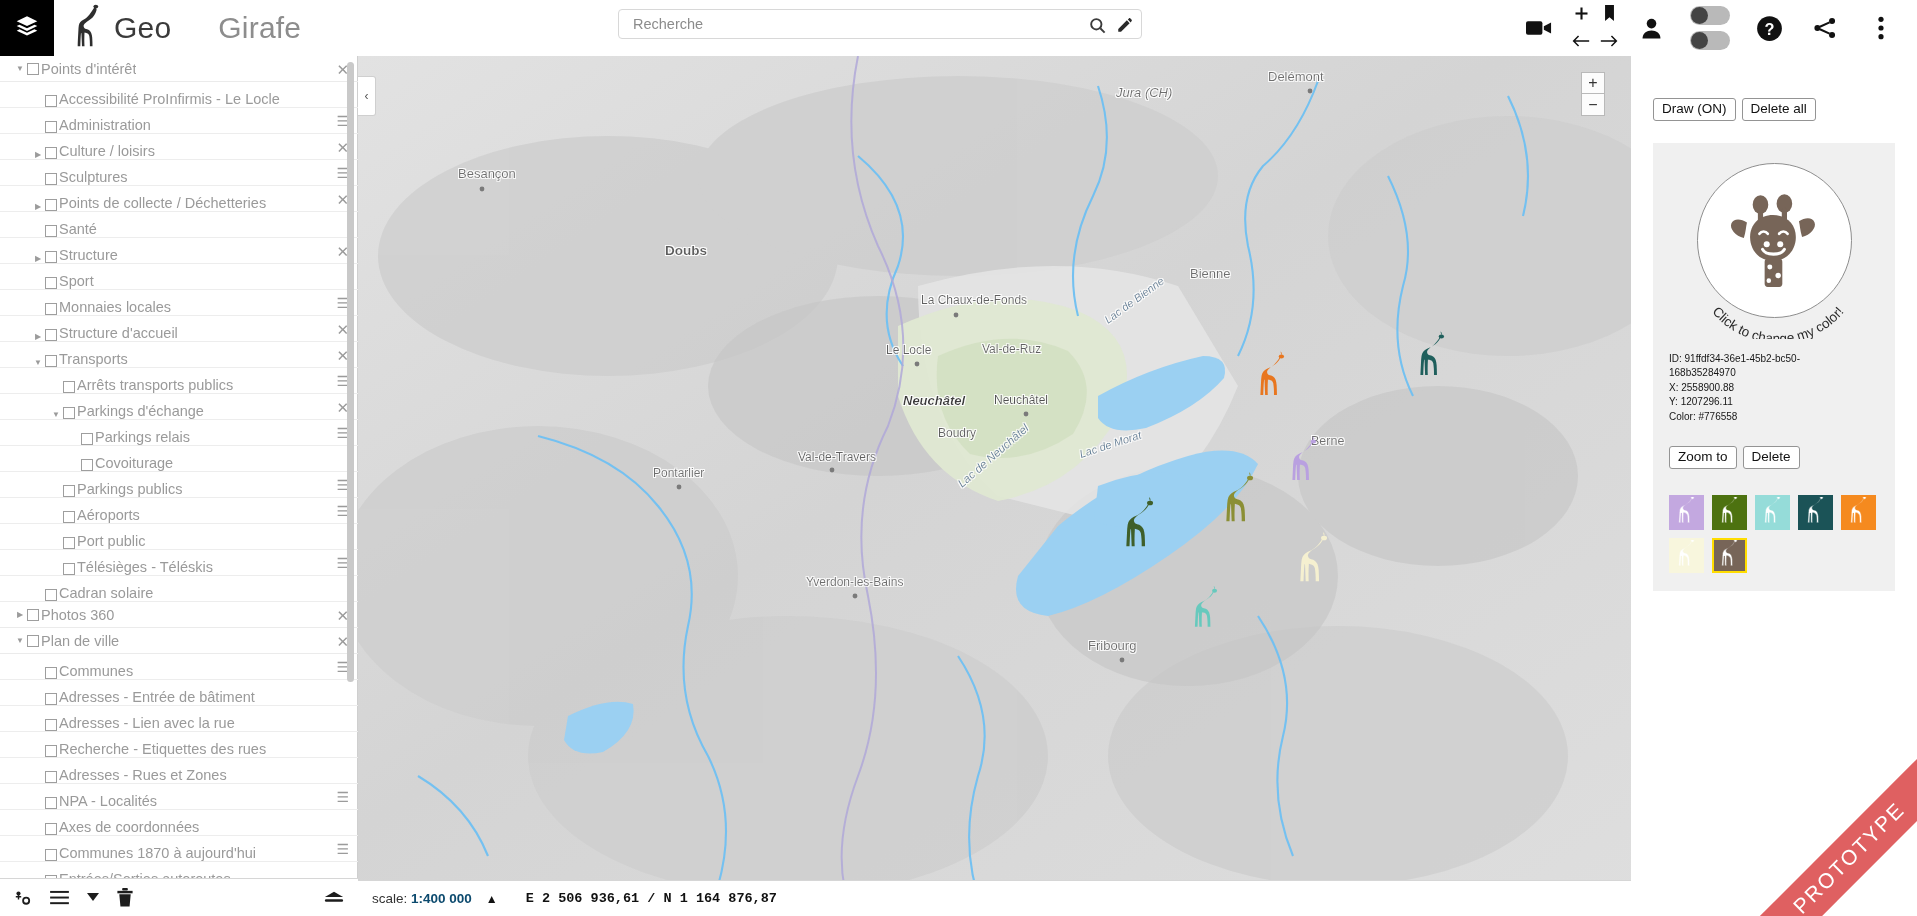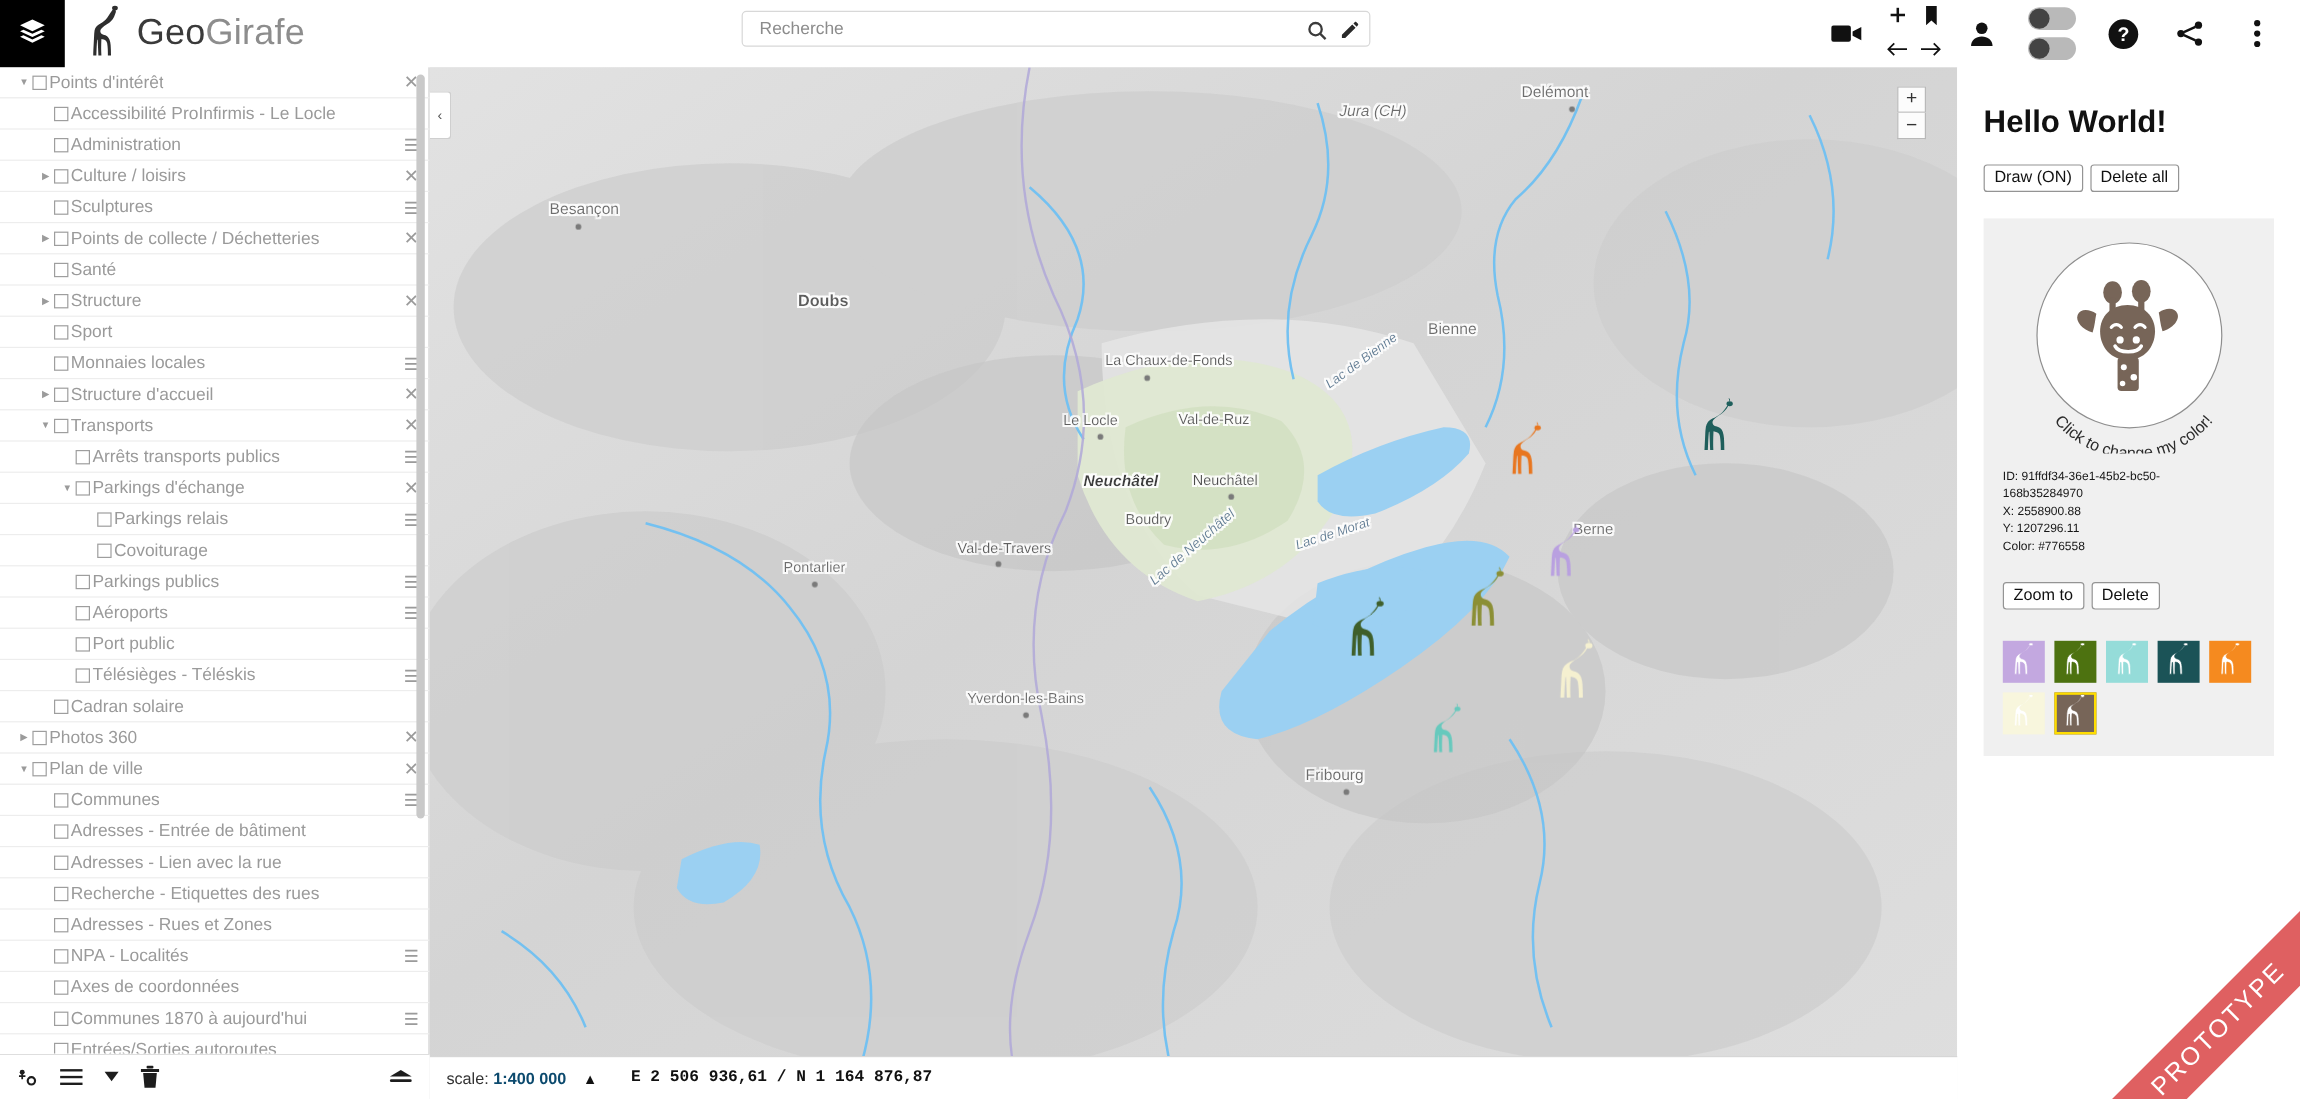--- a/index.html
+++ b/index.html
@@ -20,21 +20,21 @@
   #layers-button {
     position: absolute; left: 0; top: 0; width: 54px; height: 56px;
     background: #000; display: flex; align-items: center; justify-content: center;
     cursor: pointer;
   }
   #brand {
     position: absolute; left: 68px; top: 5px; height: 46px;
     display: flex; align-items: center; gap: 4px;
   }
   #brand .brand-text { font-size: 30px; color: #3a3a3a; letter-spacing: .2px; }
-  #brand .brand-text .lite { color: #8d8d8d; }
+  #brand .brand-text .lite { color: #8d8d8d; margin-left: 47px; }
 
   #searchwrap {
     position: absolute; left: 618px; top: 9px; width: 524px; height: 14px;
   }
   #search-input {
     width: 100%; height: 30px; border: 1px solid #d8d8d8; border-radius: 4px;
     padding: 0 62px 0 14px; font-size: 14.5px; color: #444;
     font-family: "Liberation Sans", sans-serif; outline: none;
     background: #fff;
   }
@@ -85,21 +85,21 @@
                    background: #fff; flex: 0 0 12px; margin-right: 2px; }
   .tree-row .lbl { white-space: nowrap; overflow: hidden; text-overflow: ellipsis; }
   .tree-row .rowact { position: absolute; right: 9px; top: 50%;
                       transform: translateY(-50%); color: #9b9b9b;
                       font-size: 14px; line-height: 1; cursor: pointer; }
   .tree-row .rowact.close { font-size: 15px; }
   .d0 { padding-left: 13px; }
   .d1 { padding-left: 31px; }
   .d2 { padding-left: 49px; }
   .d3 { padding-left: 67px; }
-  .tree-row.lvl1 { border-bottom-color: #ededed; }
+  .tree-row.lvl1 { border-bottom-color: #ededed; align-items: flex-end; }
 
   #tree-scrollbar {
     position: absolute; right: 3px; top: 6px; width: 7px; height: 810px;
     background: transparent;
   }
   #tree-thumb { position: absolute; top: 0; left: 0; width: 7px; height: 620px;
                 background: #c9c9c9; border-radius: 4px; }
 
   #left-footer {
     position: absolute; left: 0; bottom: 0; width: 358px; height: 38px;
@@ -693,21 +693,20 @@
     <span class="sb-scale">
       <span>scale:</span>
       <b>1:400 000</b>
     </span>
     <span class="sb-up">▲</span>
     <span class="sb-coords">E 2 506 936,61 / N 1 164 876,87</span>
   </div>
 
   <div id="right-panel">
 
-    <div id="hello-title">Hello World!</div>
 
     <div id="hw-buttons">
       <button class="hw-btn">Draw (ON)</button>
       <button class="hw-btn">Delete all</button>
     </div>
 
     <div id="feature-card">
       <div id="giraffe-circle">
         <span>
           <svg width="104" height="104" viewBox="0 0 100 100">

